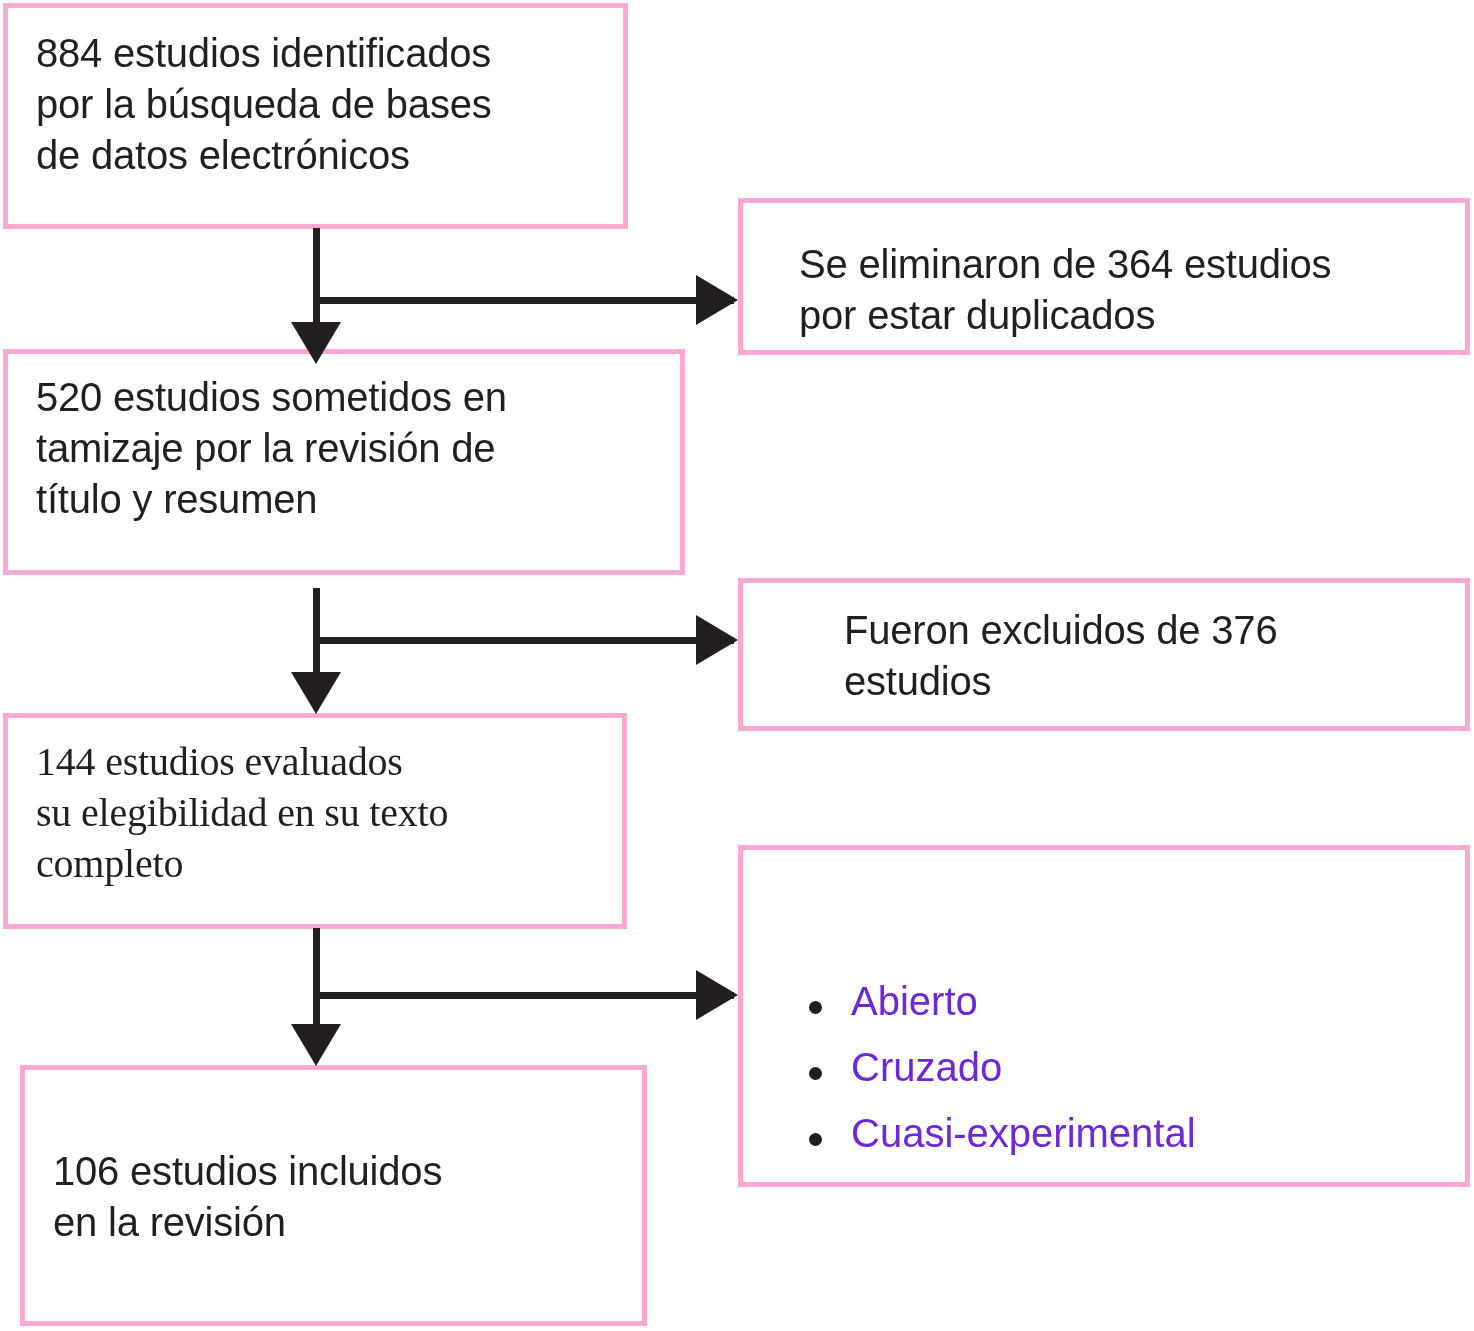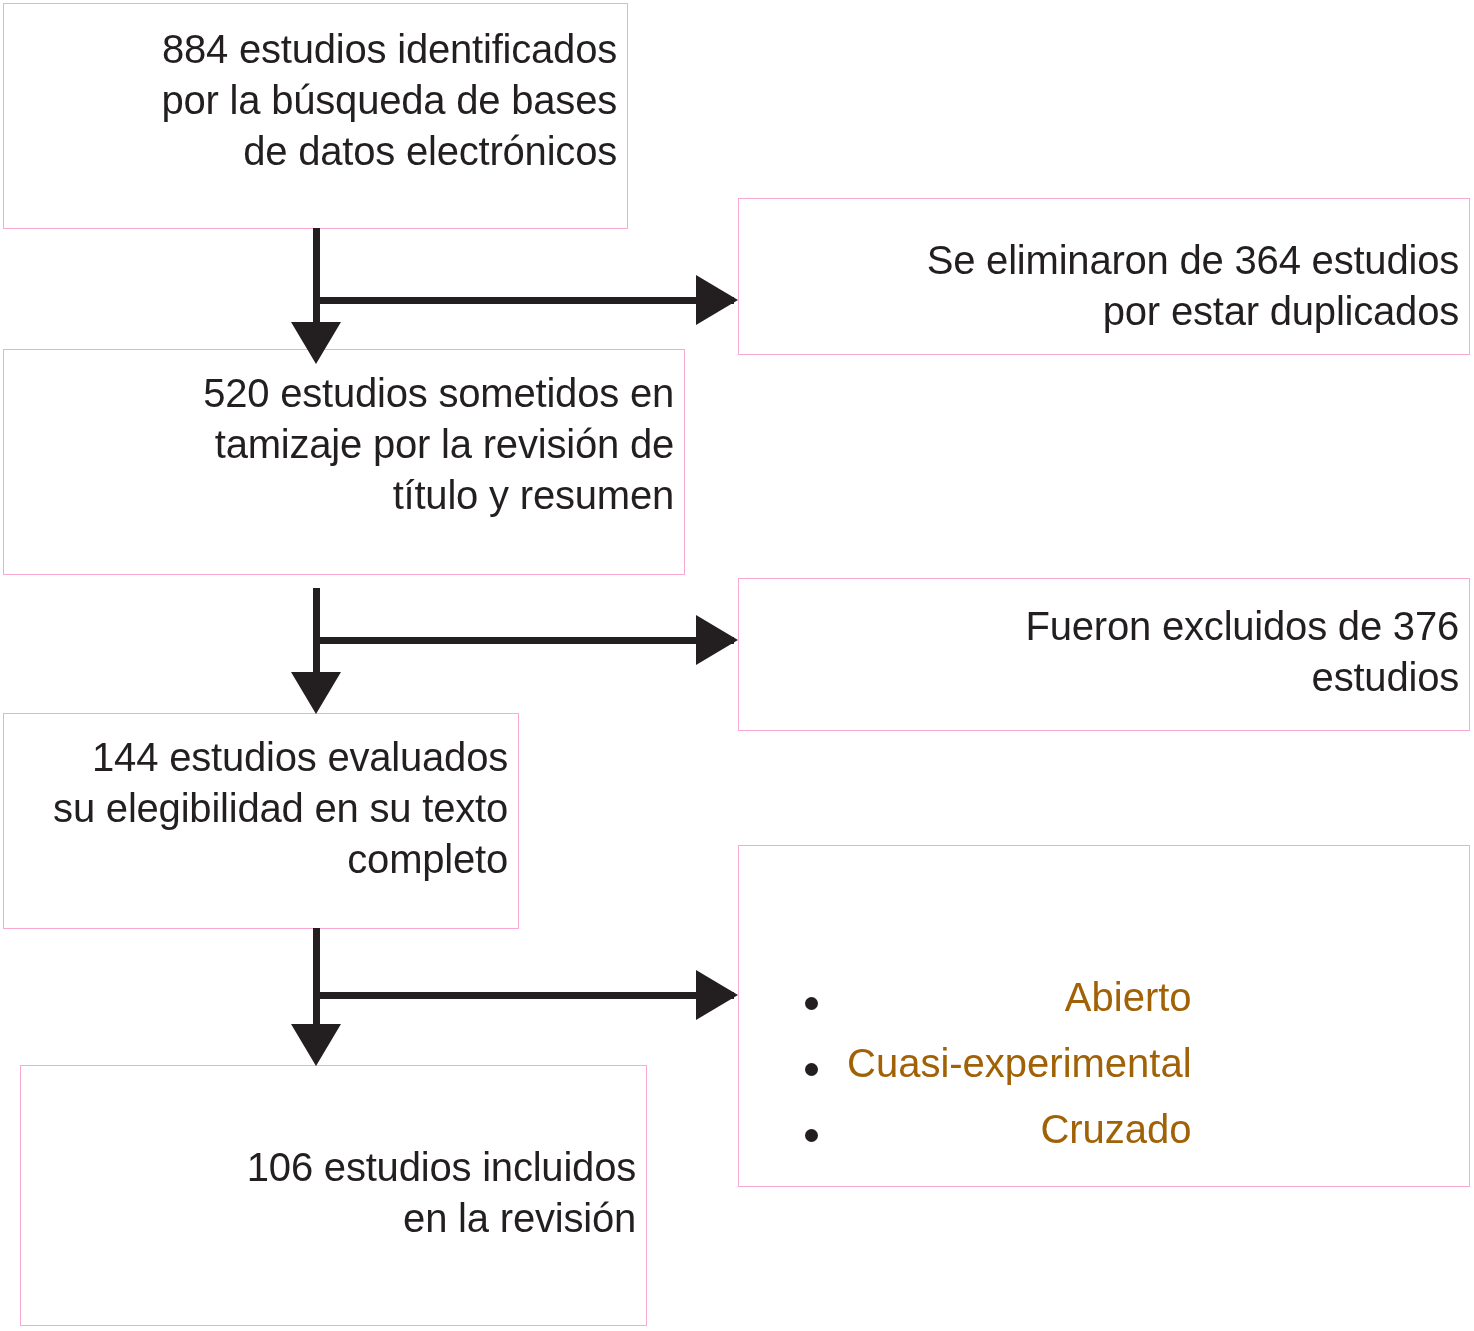--- a/index.html
+++ b/index.html
@@ -12,38 +12,37 @@
     width: 1474px;
     height: 1331px;
     background: #ffffff;
     overflow: hidden;
     font-family: "Liberation Sans", sans-serif;
     color: #1a1a1a;
   }
   .box {
     position: absolute;
     box-sizing: border-box;
-    border: 1px solid #f9a8d4;
+    border: 5px solid #f9a8d4;
     background: #ffffff;
-    text-align: right;
   }
   .box-text {
     position: absolute;
     left: 28px;
     right: 10px;
     font-size: 40px;
     line-height: 51px;
     letter-spacing: -0.2px;
     color: #231f20;
     white-space: pre-line;
   }
   
   #box-identified   { left: 3px;  top: 3px;    width: 625px; height: 226px; }
   #box-screened     { left: 3px;  top: 349px;  width: 682px; height: 226px; }
-  #box-eligibility  { left: 3px;  top: 713px;  width: 516px; height: 216px; }
+  #box-eligibility  { left: 3px;  top: 713px;  width: 624px; height: 216px; font-family: Liberation Serif, serif; }
   #box-included     { left: 20px;  top: 1065px; width: 627px; height: 261px; }
 
   #box-identified .box-text  { top: 20px; }
   #box-screened .box-text    { top: 18px; }
   #box-eligibility .box-text { top: 18px; }
   #box-included .box-text    { top: 76px; }
 
   
   #box-duplicates { left: 738px; top: 198px; width: 732px; height: 157px; padding-left: 8px; }
   #box-excluded   { left: 738px; top: 578px; width: 732px; height: 153px; }
@@ -55,21 +54,21 @@
 
   .bullet-list {
     position: absolute;
     left: 56px;
     top: 126px;
     margin: 0;
     padding: 0;
     list-style: none;
     font-size: 40px;
     line-height: 51px;
-    color: #a16207;
+    color: #6d28d9;
   }
   .bullet-list li {
     position: relative;
     padding-left: 52px;
     margin-bottom: 15px;
   }
   .bullet-list li .dot {
     position: absolute;
     left: 10px;
     top: 25px;
@@ -162,25 +161,25 @@
   </div>
 
   <div class="box" id="box-design">
     <ul class="bullet-list">
       <li>
         <span class="dot"></span>
         <span>Abierto</span>
       </li>
       <li>
         <span class="dot"></span>
-        <span>Cuasi-experimental</span>
+        <span>Cruzado</span>
       </li>
       <li>
         <span class="dot"></span>
-        <span>Cruzado</span>
+        <span>Cuasi-experimental</span>
       </li>
     </ul>
   </div>
 
   <div class="conn-v" id="conn-v-1"></div>
   <div class="arrow-down" id="arrow-down-1"></div>
   <div class="conn-h" id="conn-h-1"></div>
   <div class="arrow-right" id="arrow-right-1"></div>
 
   <div class="conn-v" id="conn-v-2"></div>

